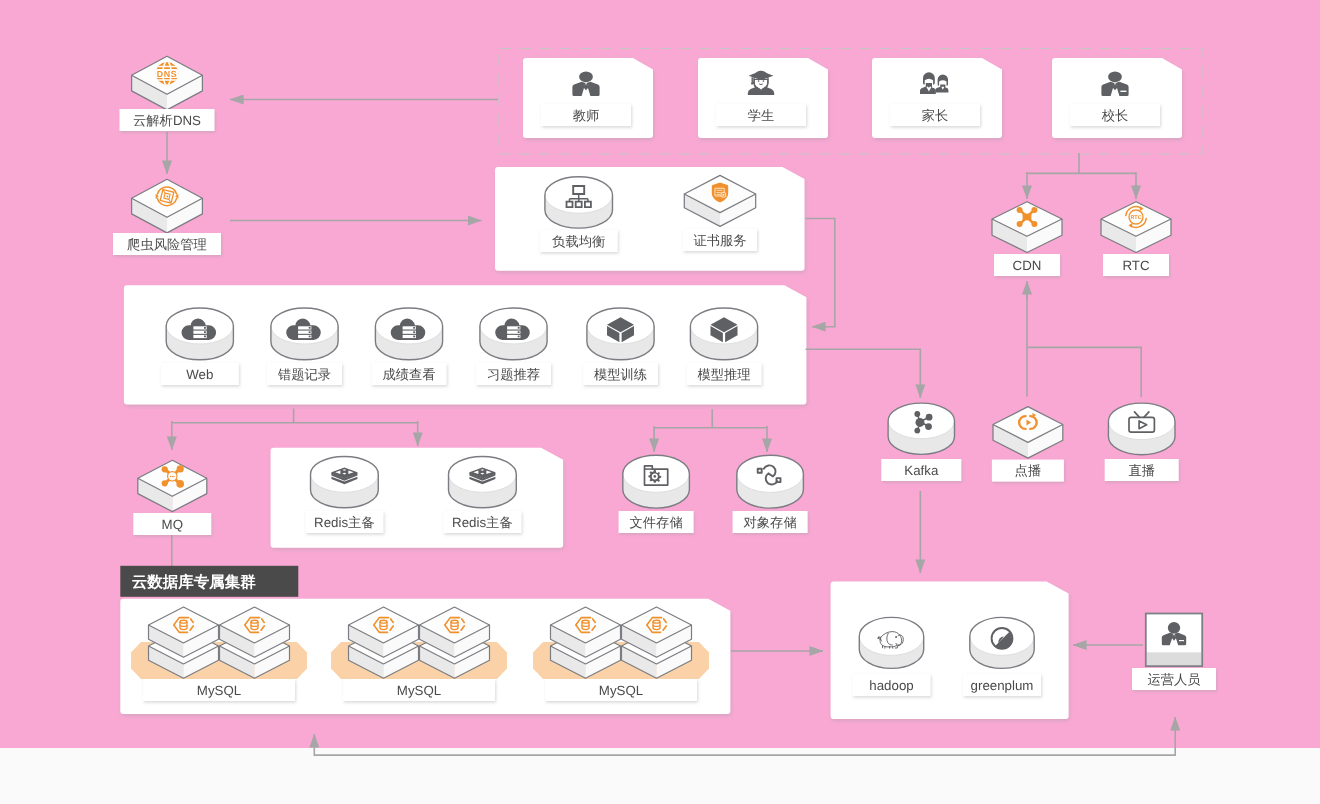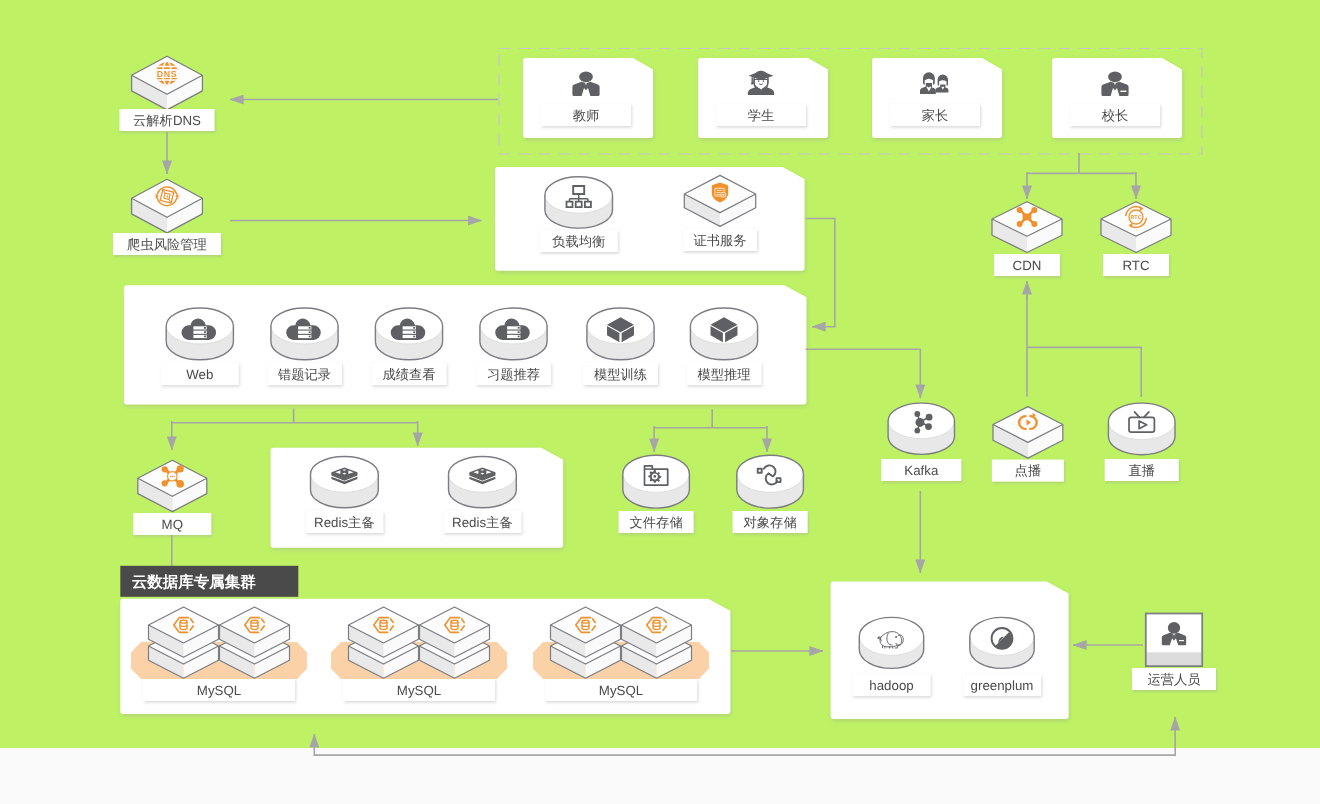--- a/index.html
+++ b/index.html
@@ -1,18 +1,18 @@
 <!DOCTYPE html>
 <html><head>
 <meta charset="utf-8">
 <style>
   html,body{margin:0;padding:0;background:#fafafa;}
   body{width:1320px;height:804px;overflow:hidden;
        font-family:"Liberation Sans","DejaVu Sans",sans-serif;}
-  #stage{position:relative;width:1320px;height:748px;background:#bef264;}
+  #stage{position:relative;width:1320px;height:748px;background:#f9a8d4;}
   *{-webkit-font-smoothing:antialiased;text-rendering:geometricPrecision;}
   svg#d{position:absolute;left:0;top:0;display:block;}
   #d text{font-family:"Liberation Sans","DejaVu Sans",sans-serif;}
 </style>
 </head>
 <body>
 
 <div id="stage">
 <svg id="d" width="1320" height="804" viewBox="0 0 1320 804" xmlns="http://www.w3.org/2000/svg">
   <defs>

